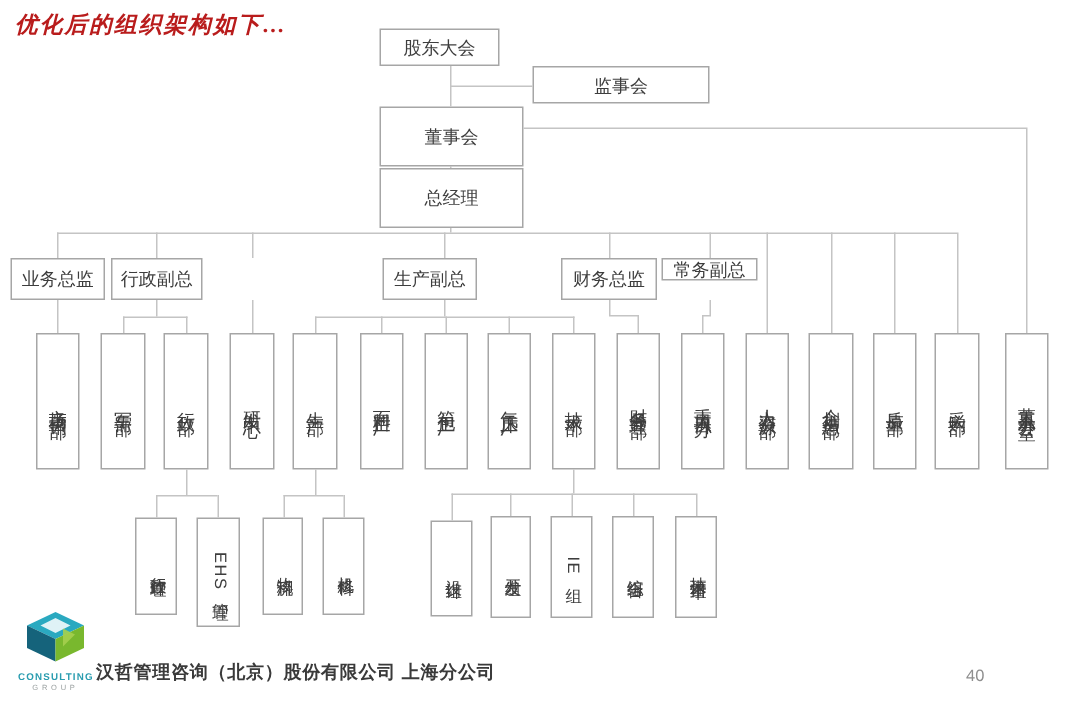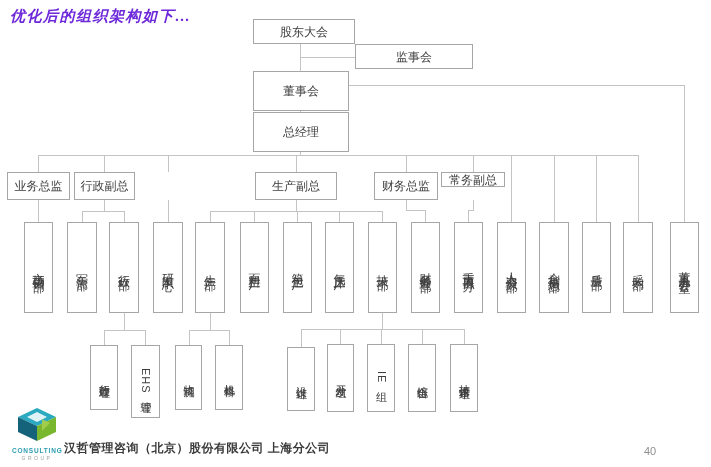--- a/index.html
+++ b/index.html
@@ -1,21 +1,21 @@
 <!DOCTYPE html>
 <html><head>
 <meta charset="utf-8">
 <style>
   html,body{margin:0;padding:0;}
   body{width:711px;height:467px;background:#ffffff;position:relative;overflow:hidden;
        font-family:"Liberation Sans","DejaVu Sans",sans-serif;}
   #stage{position:absolute;left:0;top:0;width:711px;height:467px;background:#fff;}
 
   .title{position:absolute;left:10px;top:7px;font-family:"Liberation Serif","DejaVu Serif",serif;
-         font-style:italic;font-weight:bold;font-size:15px;letter-spacing:1.5px;color:#6d28d9;white-space:nowrap;}
+         font-style:italic;font-weight:bold;font-size:15px;letter-spacing:1.5px;color:#b91c1c;white-space:nowrap;}
 
   .box{position:absolute;box-sizing:border-box;border:1px solid #a6a6a6;background:#fff;
        display:flex;align-items:center;justify-content:center;color:#3d3d3d;font-size:12px;
        line-height:1;white-space:nowrap;}
   .box span{display:block;}
   .box.v span{writing-mode:vertical-rl;letter-spacing:2px;}
   .box.s{font-size:11px;}
   .box.s span{letter-spacing:1px;}
 
   .vl{position:absolute;width:1px;background:#c4c4c4;}
@@ -80,40 +80,40 @@
   <div class="vl" style="left:189px;top:330px;height:15px"></div>
   <div class="vl" style="left:229px;top:330px;height:15px"></div>
   <div class="vl" style="left:382px;top:313px;height:16px"></div>
   <div class="hl" style="left:301px;top:329px;width:163px"></div>
   <div class="vl" style="left:301px;top:329px;height:18px"></div>
   <div class="vl" style="left:340px;top:329px;height:15px"></div>
   <div class="vl" style="left:381px;top:329px;height:15px"></div>
   <div class="vl" style="left:422px;top:329px;height:15px"></div>
   <div class="vl" style="left:464px;top:329px;height:15px"></div>
 
-  <div class="box" style="left:253px;top:19px;width:102px;height:25px">
+  <div class="box" style="left:253px;top:19px;width:80px;height:25px">
       <span>股东大会</span>
     </div>
   <div class="box" style="left:355px;top:44px;width:118px;height:25px">
       <span>监事会</span>
     </div>
   <div class="box" style="left:253px;top:71px;width:96px;height:40px">
       <span>董事会</span>
     </div>
   <div class="box" style="left:253px;top:112px;width:96px;height:40px">
       <span>总经理</span>
     </div>
 
   <div class="box" style="left:7px;top:172px;width:63px;height:28px">
       <span>业务总监</span>
     </div>
   <div class="box" style="left:74px;top:172px;width:61px;height:28px">
       <span>行政副总</span>
     </div>
-  <div class="box" style="left:255px;top:172px;width:82px;height:28px">
+  <div class="box" style="left:255px;top:172px;width:63px;height:28px">
       <span>生产副总</span>
     </div>
   <div class="box" style="left:374px;top:172px;width:64px;height:28px">
       <span>财务总监</span>
     </div>
   <div class="box" style="left:441px;top:172px;width:64px;height:15px">
       <span>常务副总</span>
     </div>
 
   <div class="box v" style="left:24px;top:222px;width:29px;height:91px">

